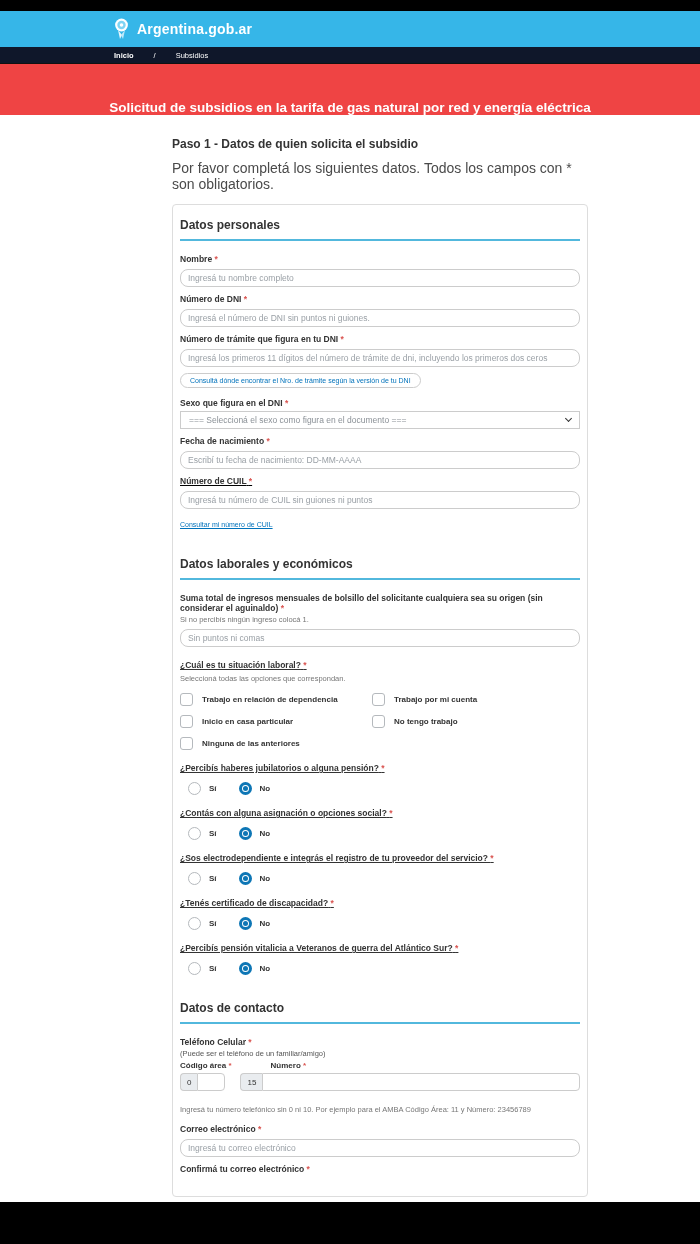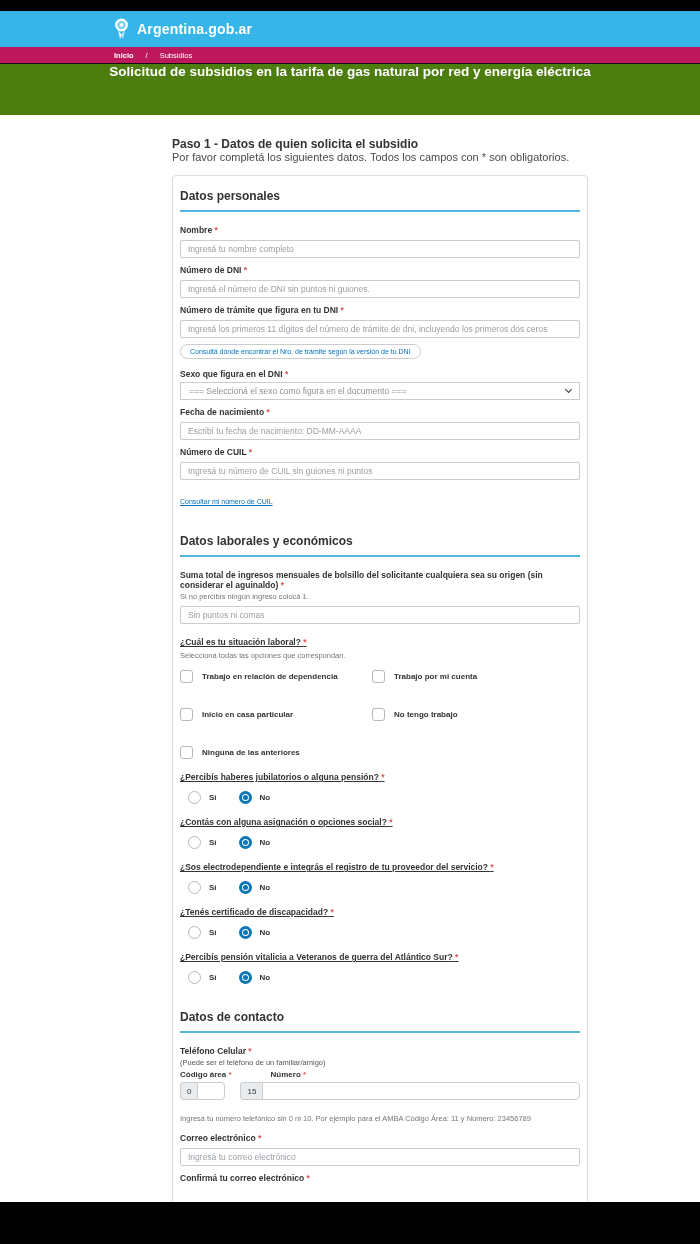--- a/index.html
+++ b/index.html
@@ -12,68 +12,68 @@
     overflow:hidden;
   }
   .strip-top { height:11px; background:#000; flex:0 0 auto; }
   .app-header {
     height:36px; background:#36b6e8; flex:0 0 auto;
     display:flex; align-items:center; padding-left:114px; gap:8px;
   }
   .brand { color:#fff; font-size:14px; font-weight:bold; letter-spacing:.2px; }
   .logo { width:15px; height:22px; display:inline-block; }
   .breadcrumb-bar {
-    height:17px; background:#be185d; flex:0 0 auto;
+    height:17px; background:#0f172a; flex:0 0 auto;
     display:flex; align-items:center; padding-left:114px;
-    color:#fff; font-size:7.5px; gap:12px; border-bottom:1px solid #111;
+    color:#fff; font-size:7.5px; gap:20px; border-bottom:1px solid #111;
   }
   .breadcrumb-bar .crumb-home { font-weight:bold; }
   .banner {
-    height:51px; background:#4d7c0f; flex:0 0 auto;
-    display:flex; align-items:flex-start; justify-content:center;
+    height:51px; background:#ef4444; flex:0 0 auto;
+    display:flex; align-items:flex-end; justify-content:center;
   }
   .banner h1 { color:#fff; font-size:13.5px; font-weight:bold; }
   .main { flex:1 1 auto; background:#fff; overflow:hidden; }
   .content { width:416px; margin-left:172px; }
   .step-title { margin-top:22px; font-size:12px; font-weight:bold; color:#333; }
-  .step-sub { font-size:11px; color:#4a4a4a; }
+  .step-sub { margin-top:9px; font-size:14px; color:#4a4a4a; }
   .card {
     margin-top:12px; background:#fff;
     border:1px solid #ddd; border-radius:4px;
     padding:13px 7px 15px;
   }
   .section-title {
     font-size:12px; font-weight:bold; color:#333;
     padding-bottom:7px; border-bottom:2px solid #52b8dd; margin-bottom:13px;
   }
   .section-gap { margin-top:26px; }
   .field { margin-bottom:7px; }
   .field-label { display:block; font-size:8.5px; font-weight:bold; color:#333; margin-bottom:3px; }
   .req { color:#d9534f; font-weight:bold; }
   .text-input {
-    width:100%; height:18px; border:1px solid #ccc; border-radius:2px;
+    width:100%; height:18px; border:1px solid #ccc; border-radius:8px;
     font-size:8.5px; color:#555; padding:0 7px; background:#fff; outline:none;
     font-family:"Liberation Sans", sans-serif;
   }
   .text-input::placeholder { color:#9aa0a6; }
   .pill-button {
     display:inline-block; background:#fff; border:1px solid #ccc; border-radius:9px;
     color:#0072bb; font-size:7px; padding:3px 9px; margin:1px 0 10px; cursor:pointer;
     font-family:"Liberation Sans", sans-serif;
   }
   .select-box {
     height:18px; border:1px solid #ccc; border-radius:0;
     display:flex; align-items:center; justify-content:space-between;
     padding:0 8px; font-size:8.5px; color:#8b9197; background:#fff; cursor:pointer;
   }
   .chevron { width:5px; height:5px; border-right:1.6px solid #333; border-bottom:1.6px solid #333; transform:rotate(45deg); margin-top:-3px; }
   .link { font-size:7px; color:#0072bb; text-decoration:underline; display:inline-block; margin-top:1px; }
   .helper { font-size:7.5px; color:#767676; margin-bottom:3px; }
   .q-label { font-size:8.5px; font-weight:bold; color:#333; margin-top:13px;text-decoration:underline; }
-  .cb-grid { display:grid; grid-template-columns:192px 1fr; row-gap:25px; margin-top:10px; margin-bottom:4px; }
+  .cb-grid { display:grid; grid-template-columns:192px 1fr; row-gap:9px; margin-top:10px; margin-bottom:4px; }
   .cb-item { display:flex; align-items:center; }
   .checkbox { width:13px; height:13px; border:1px solid #b5b9bd; border-radius:3px; background:#fff; flex:0 0 auto; cursor:pointer; }
   .cb-text { font-size:8px; font-weight:600; color:#333; margin-left:9px; }
   .radio-row { display:flex; align-items:center; margin:9px 0 2px 8px; }
   .radio { width:13px; height:13px; border-radius:50%; border:1px solid #b5b9bd; background:#fff; position:relative; flex:0 0 auto; cursor:pointer; }
   .radio.checked { border:3px solid #0d76b5; }
   .radio.checked::after {
     content:""; position:absolute; left:50%; top:50%; width:5px; height:5px;
     margin:-2.5px 0 0 -2.5px; border-radius:50%; background:#0d76b5;
   }
@@ -155,21 +155,21 @@
           <span>=== Seleccioná el sexo como figura en el documento ===</span>
           <span class="chevron"></span>
         </div>
       </div>
 
       <div class="field">
         <label class="field-label"><span>Fecha de nacimiento</span> <span class="req">*</span></label>
         <input class="text-input" type="text" placeholder="Escribí tu fecha de nacimiento: DD-MM-AAAA" style="">
       </div>
 
-      <div class="field" style="margin-bottom:10px;">
+      <div class="field" style="margin-bottom:4px;text-decoration:underline;">
         <label class="field-label"><span>Número de CUIL</span> <span class="req">*</span></label>
         <input class="text-input" type="text" placeholder="Ingresá tu número de CUIL sin guiones ni puntos" style="">
       </div>
       <a class="link" href="#">Consultar mi número de CUIL</a>
 
       
       <h3 class="section-title section-gap">Datos laborales y económicos</h3>
 
       <div class="field">
         <label class="field-label" style="margin-bottom:2px;"><span>Suma total de ingresos mensuales de bolsillo del solicitante cualquiera sea su origen (sin considerar el aguinaldo)</span> <span class="req">*</span></label>

